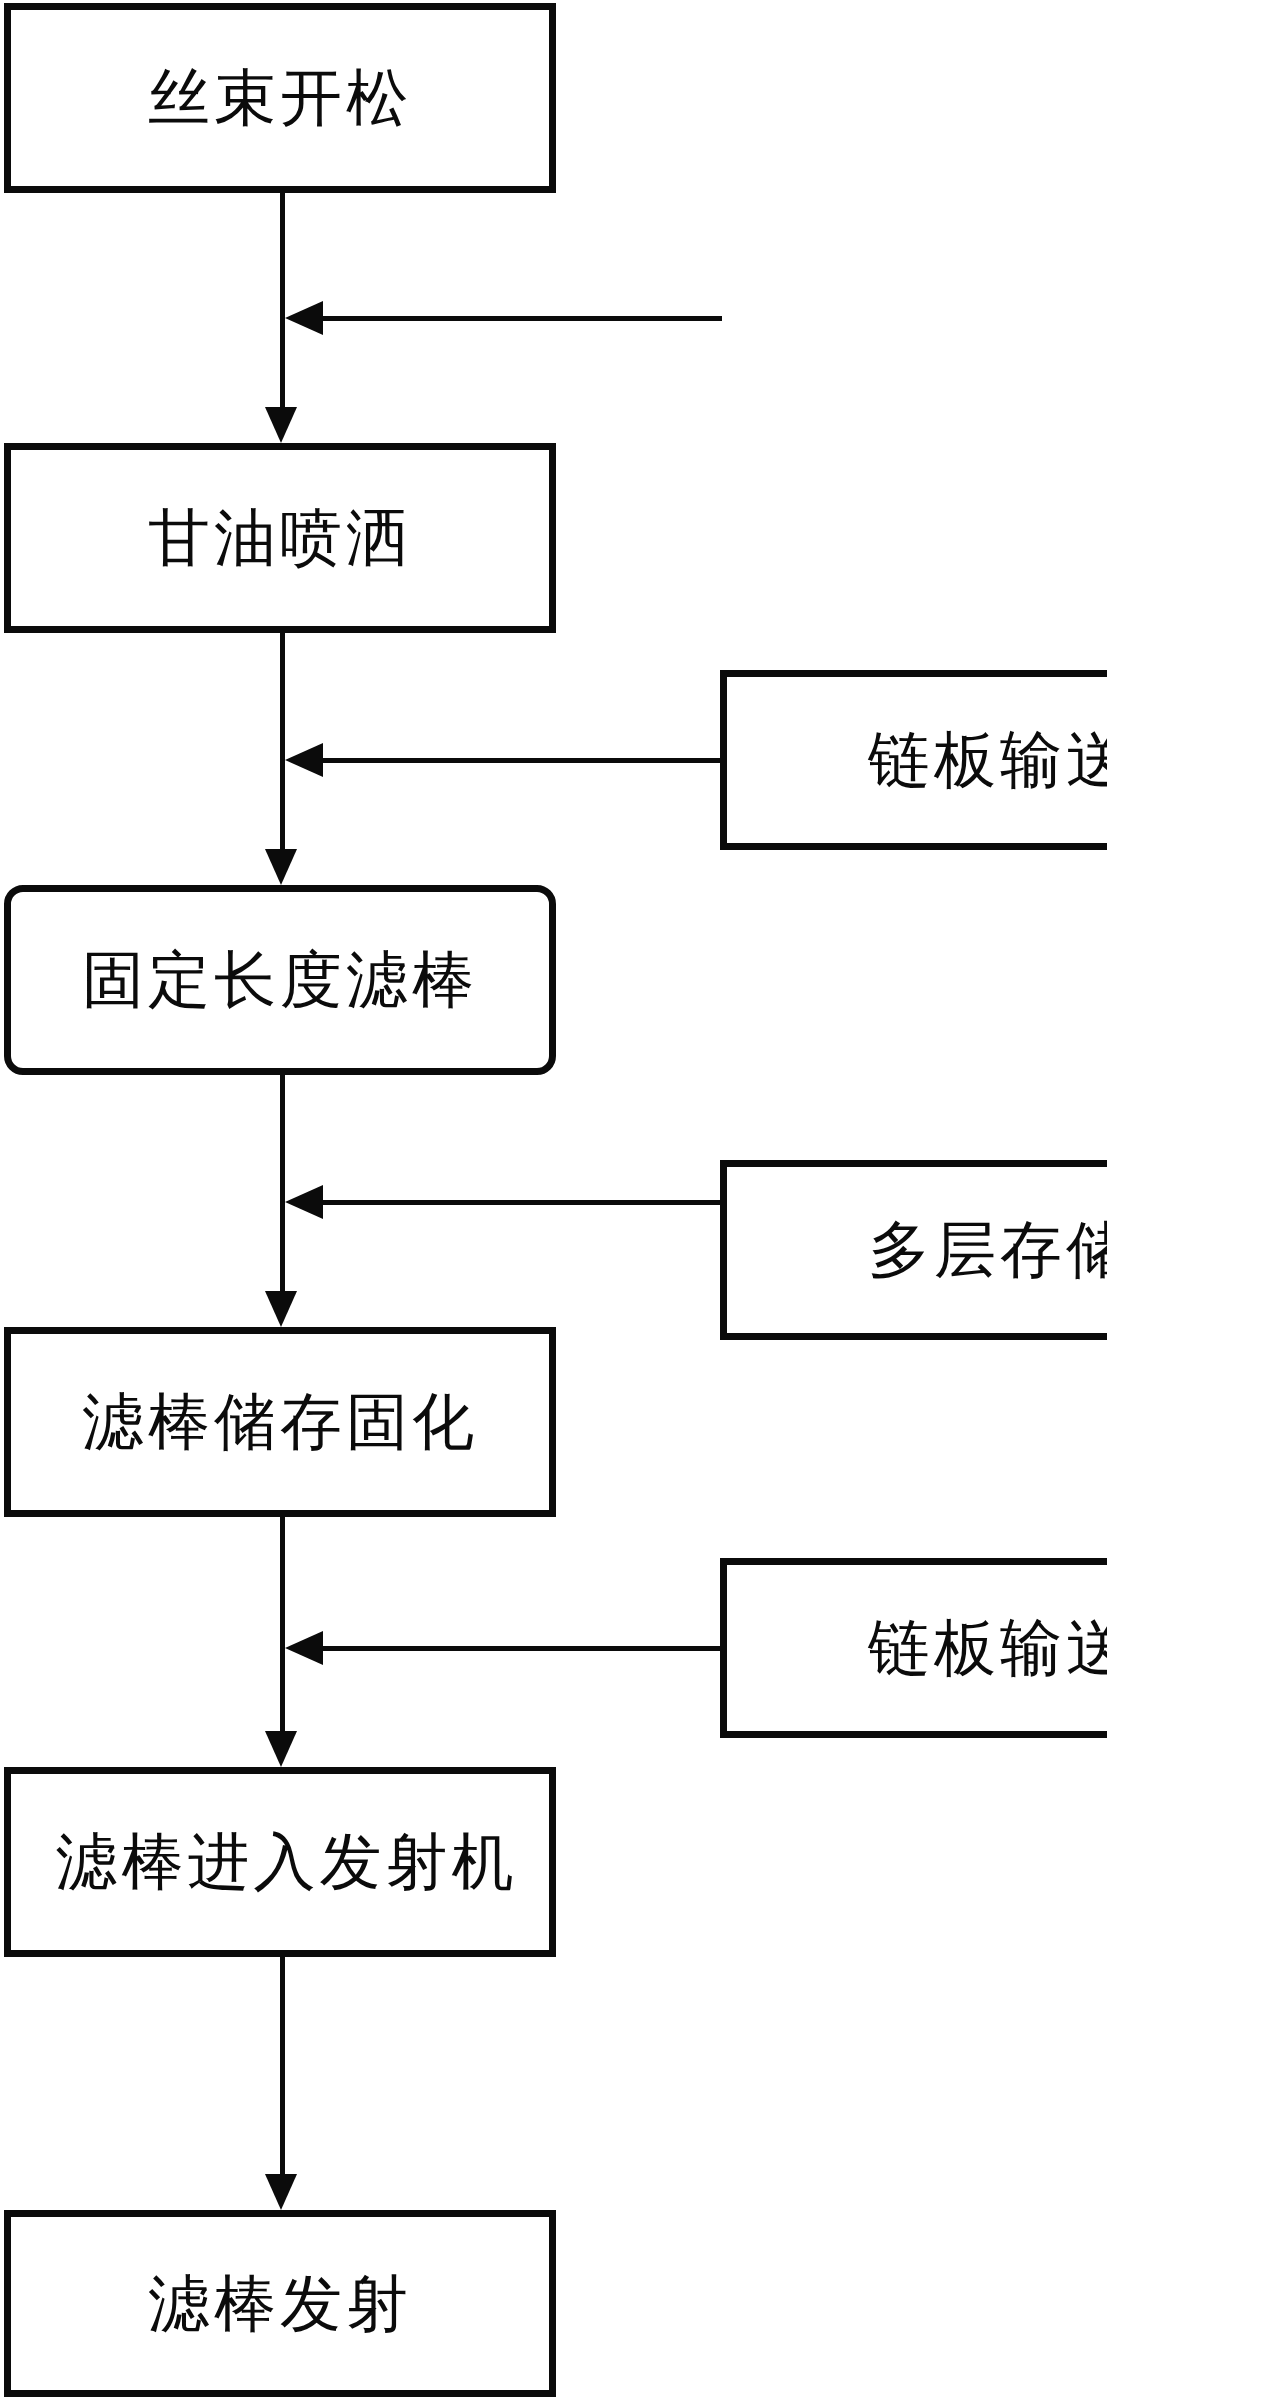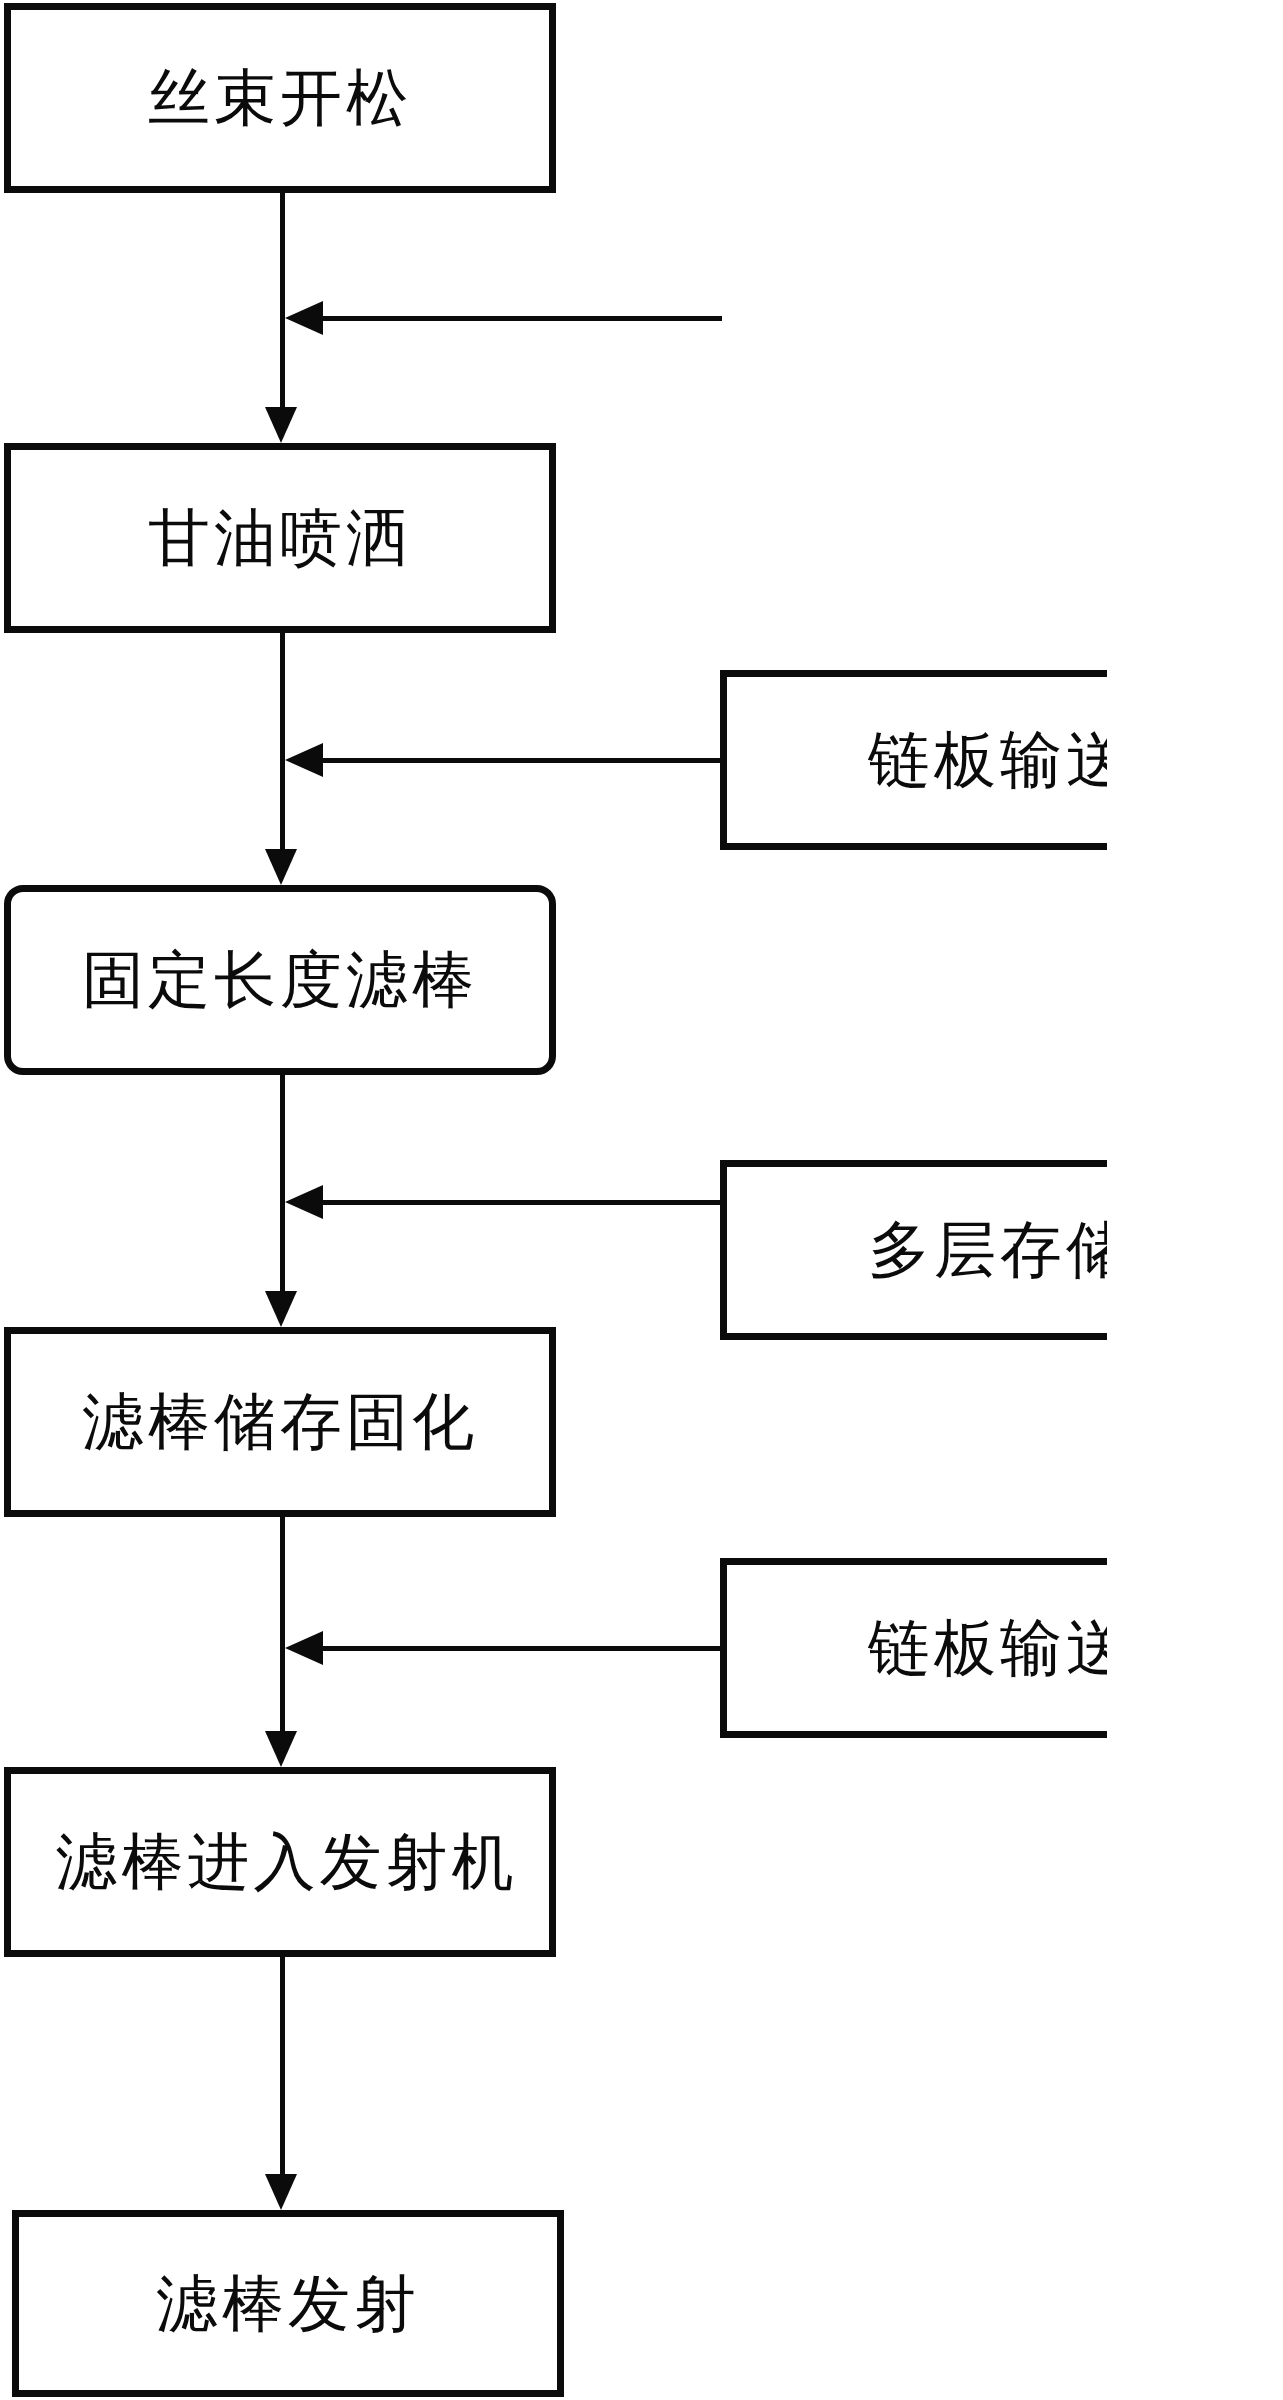--- a/index.html
+++ b/index.html
@@ -61,21 +61,21 @@
   </div>
   <div class="box main-box" style="top:885px;border-radius:19px;">
     <span class="label">固定长度滤棒</span>
   </div>
   <div class="box main-box" style="top:1327px;">
     <span class="label">滤棒储存固化</span>
   </div>
   <div class="box main-box" style="top:1767px;padding-left:13px;">
     <span class="label">滤棒进入发射机</span>
   </div>
-  <div class="box main-box" style="top:2210px;height:187px;margin-left:8px;">
+  <div class="box main-box" style="top:2210px;height:187px;">
     <span class="label">滤棒发射</span>
   </div>
 
   <div class="box side-box" style="top:670px;">
     <span class="label">链板输送</span>
   </div>
   <div class="box side-box" style="top:1160px;">
     <span class="label">多层存储</span>
   </div>
   <div class="box side-box" style="top:1558px;">

